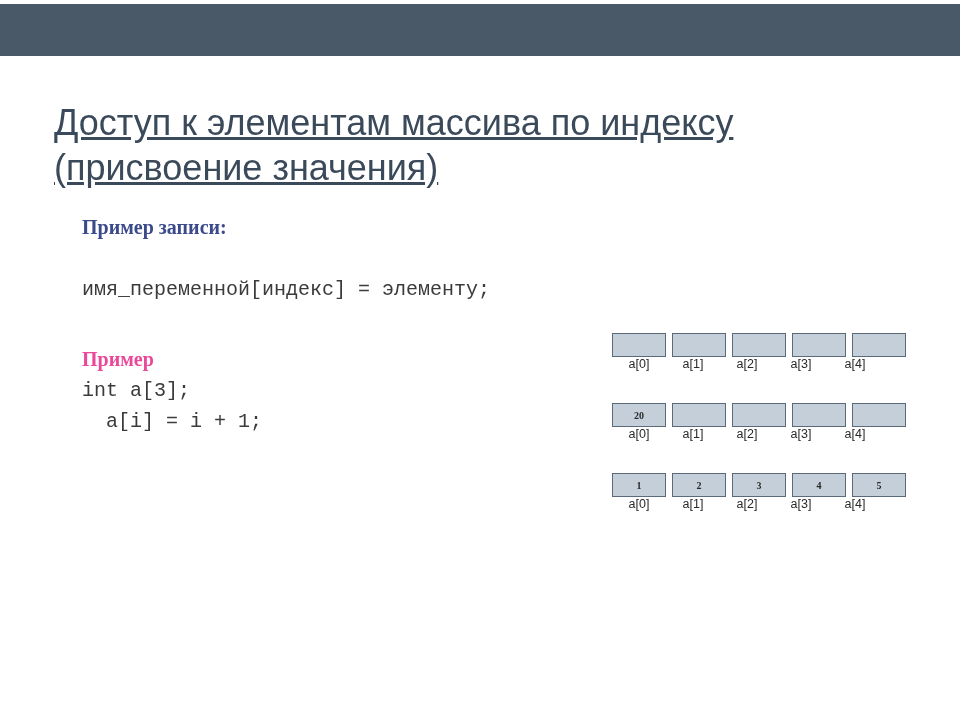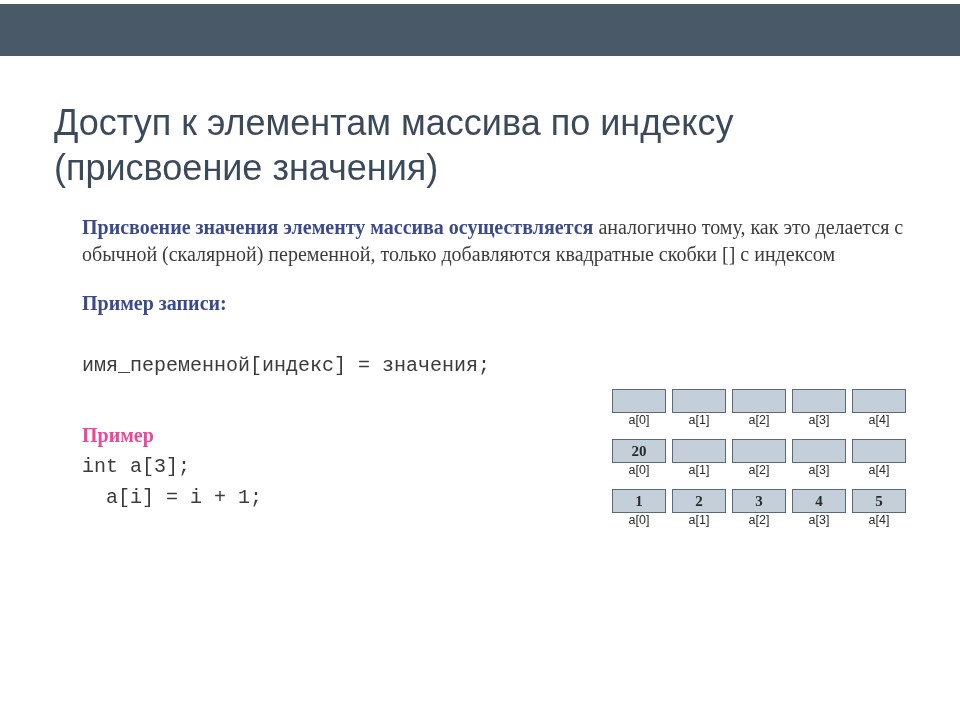--- a/index.html
+++ b/index.html
@@ -21,20 +21,21 @@
   .content {
     padding: 40px 54px 0 54px;
   }
   h1 {
     font-family: Verdana, Geneva, sans-serif;
     font-size: 36px;
     font-weight: normal;
     color: #3b4a5a;
     line-height: 1.25;
     margin-bottom: 24px;
+    text-decoration: underline;
   }
   .body-text {
     font-size: 20px;
     color: #3b3b3b;
     line-height: 1.35;
     margin-left: 28px;
   }
   .body-text .emph {
     color: #3b4a8a;
     font-weight: bold;
@@ -75,52 +76,50 @@
     display: flex;
     gap: 6px;
   }
   .arr-row { margin-bottom: 2px; }
   .cell {
     width: 54px;
     height: 24px;
     border: 1px solid #5a6a7a;
     background: #c5cfda;
     font-family: Georgia, serif;
-    font-size: 15px;
+    font-size: 10px;
     font-weight: bold;
     color: #2a2a2a;
     display: flex;
     align-items: center;
     justify-content: center;
+    margin-top: 20px;
   }
   .lbl {
     width: 54px;
     text-align: center;
     font-family: Verdana, sans-serif;
     font-size: 12.5px;
     color: #2a2a2a;
   }
-  .lbls { display: flex; gap: 6px; margin-bottom: 6px; }
+  .lbls { display: flex; margin-bottom: 6px; }
 </style>
 </head>
 <body>
 
 <div class="top-band"></div>
 
 <div class="content">
 
   <h1>Доступ к элементам массива по индексу (присвоение значения)</h1>
 
   <div class="body-text">
-    <p class="gap">
-      <span class="emph">Присвоение значения элементу массива осуществляется</span><span> аналогично тому, как это делается с обычной (скалярной) переменной, только добавляются квадратные скобки [] с индексом</span>
-    </p>
     <p class="emph">Пример записи:</p>
     <p>&nbsp;</p>
-    <p class="mono">имя_переменной[индекс] = значения;</p>
+    <p class="mono">имя_переменной[индекс] = элементу;</p>
   </div>
 
   <div class="two-col">
     <div class="code-col">
       <div>&nbsp;</div>
       <div class="emph">Пример</div>
       <div>int a[3];</div>
       <div style="white-space: pre;">  a[i] = i + 1;</div>
     </div>
 

